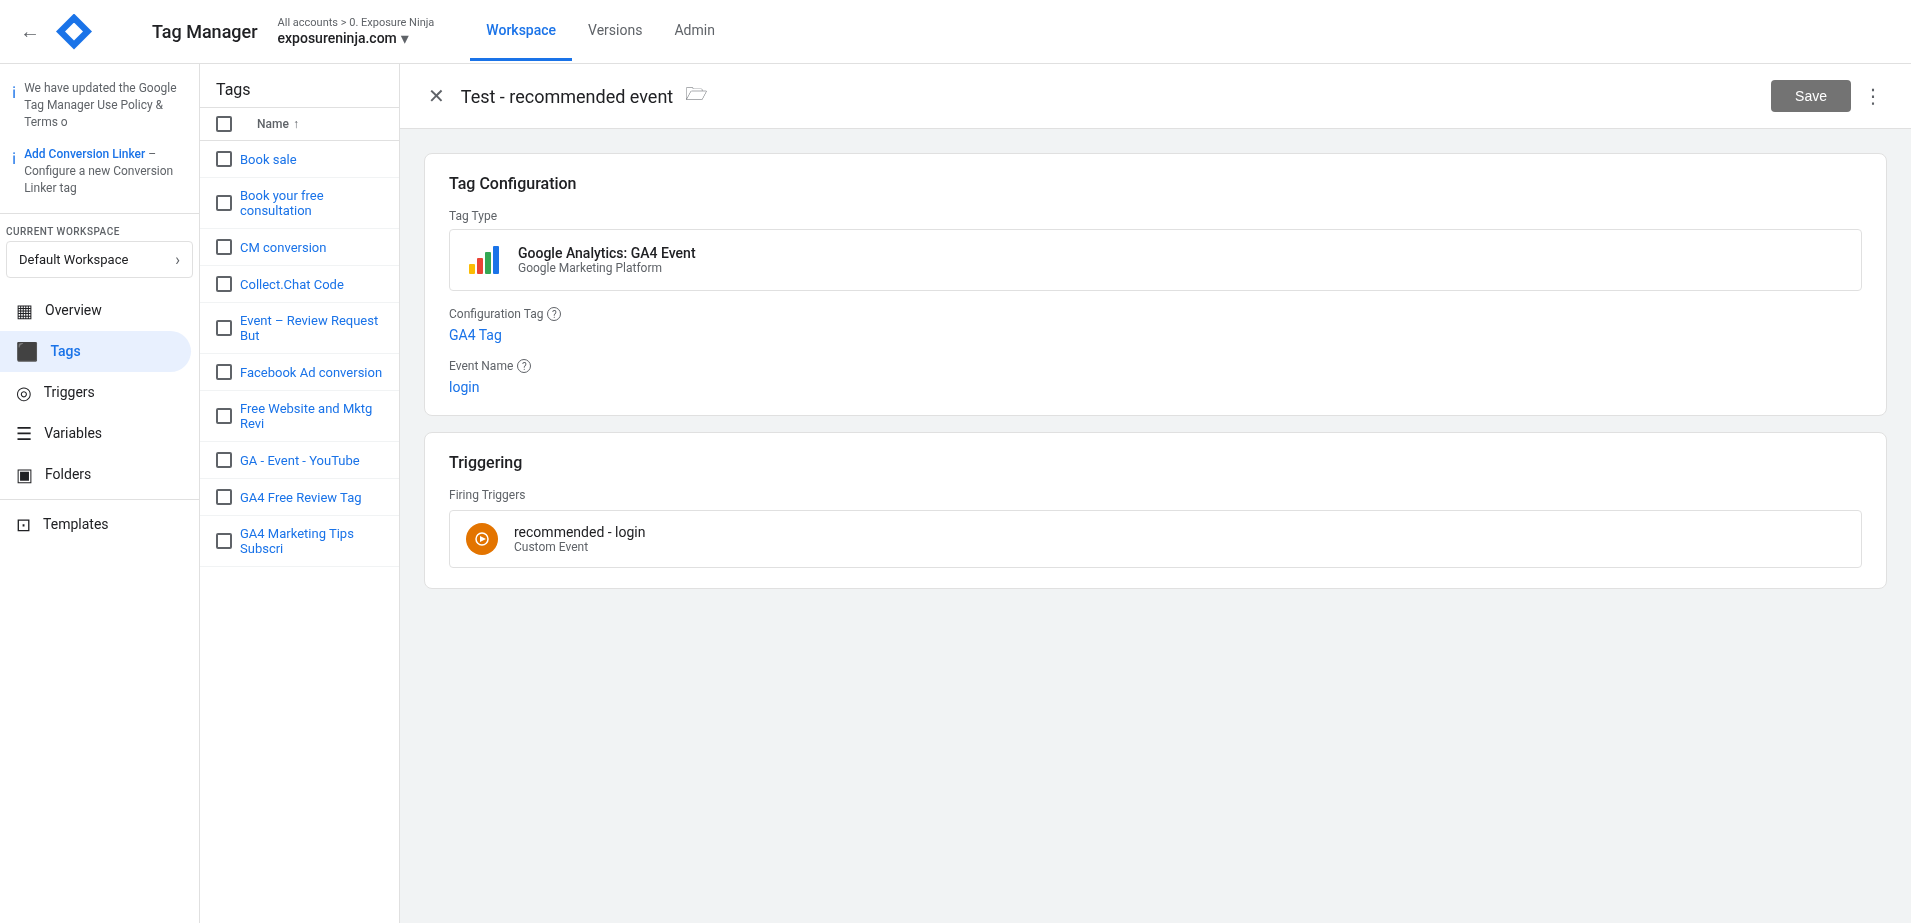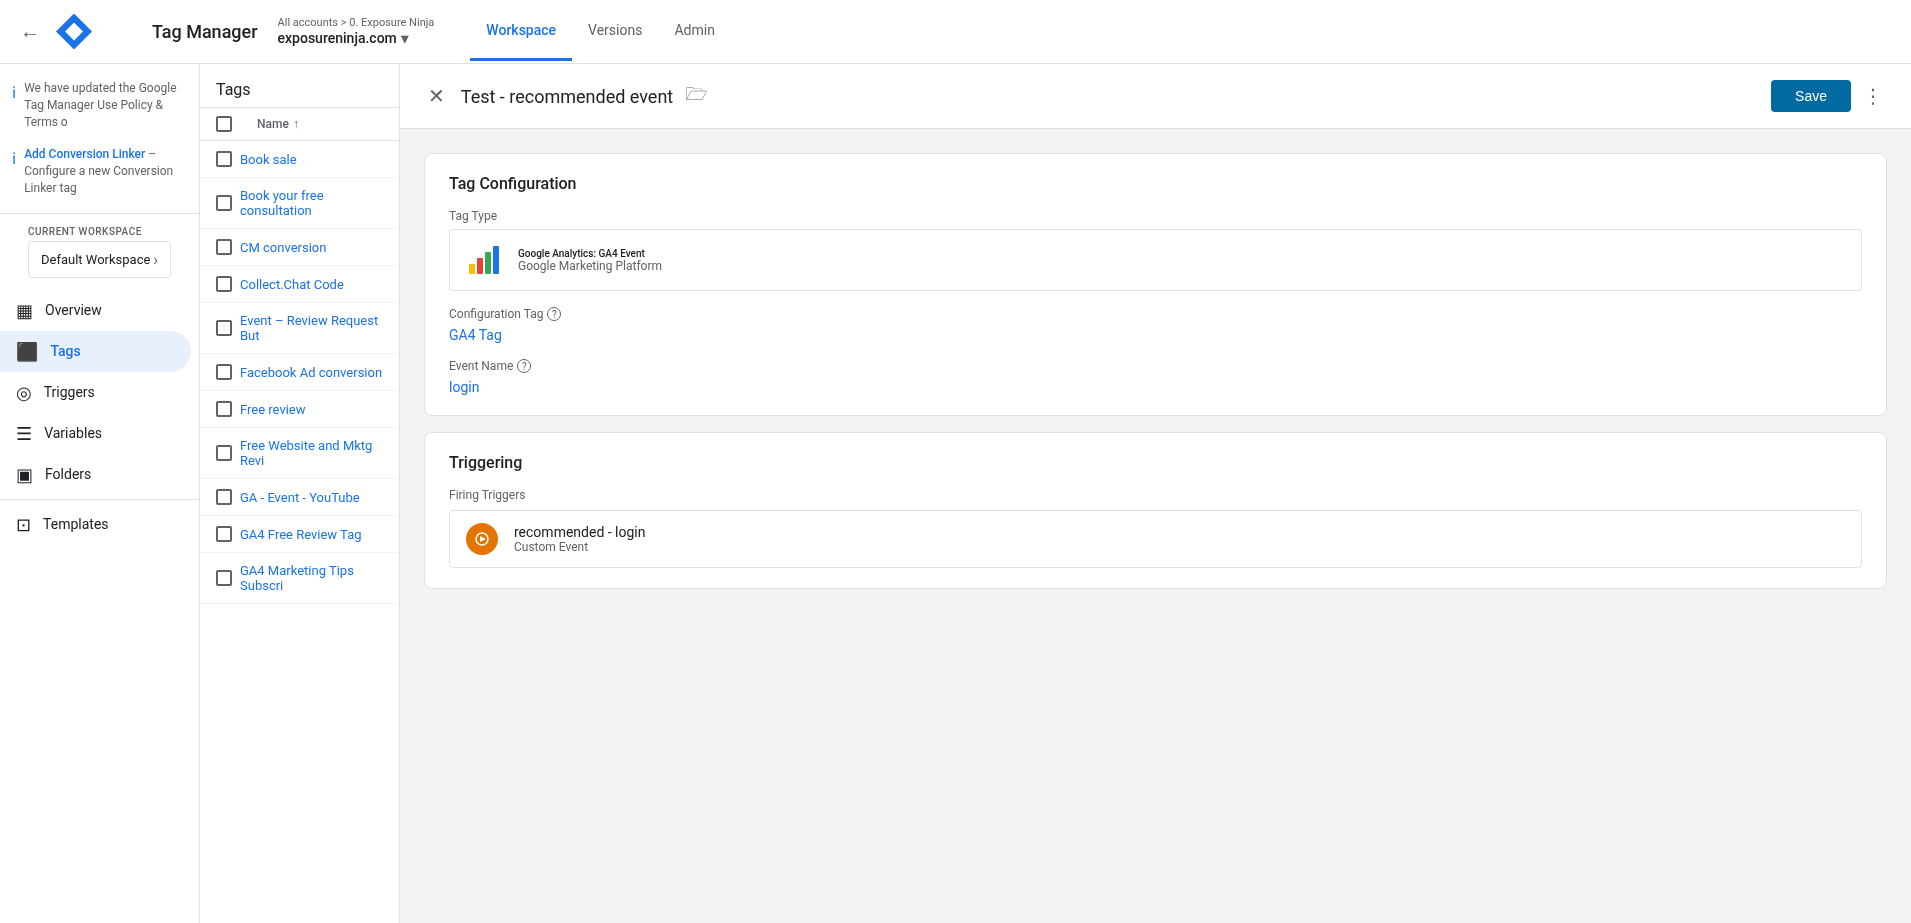--- a/index.html
+++ b/index.html
@@ -27,21 +27,21 @@
     
     .main-layout { display: flex; flex: 1; overflow: hidden; }
 
     
     .sidebar { width: 200px; background: #fff; border-right: 1px solid #e0e0e0; display: flex; flex-direction: column; flex-shrink: 0; overflow-y: auto; }
     .sidebar-notifications { padding: 8px 0; border-bottom: 1px solid #e0e0e0; }
     .notif-item { display: flex; align-items: flex-start; gap: 8px; padding: 8px 12px; font-size: 12px; color: #5f6368; cursor: pointer; }
     .notif-icon { color: #1a73e8; font-size: 16px; flex-shrink: 0; margin-top: 1px; }
     .notif-text { line-height: 1.4; }
     .notif-link { color: #1a73e8; font-weight: 500; }
-    .workspace-section { padding: 12px 28px 4px; }
+    .workspace-section { padding: 12px 6px 4px; }
     .workspace-label { font-size: 10px; color: #5f6368; text-transform: uppercase; letter-spacing: 0.5px; font-weight: 500; margin-bottom: 4px; }
     .workspace-selector { display: flex; align-items: center; justify-content: space-between; padding: 8px 12px; border: 1px solid #e0e0e0; border-radius: 4px; cursor: pointer; font-size: 13px; color: #202124; }
     .workspace-chevron { color: #5f6368; font-size: 16px; }
     .nav-items { padding: 8px 0; }
     .nav-item { display: flex; align-items: center; gap: 12px; padding: 10px 16px; font-size: 14px; color: #202124; cursor: pointer; border-radius: 0 24px 24px 0; margin-right: 8px; }
     .nav-item.active { background: #e8f0fe; color: #1a73e8; font-weight: 500; }
     .nav-item-icon { font-size: 18px; color: inherit; }
     .nav-item.active .nav-item-icon { color: #1a73e8; }
     .sidebar-divider { height: 1px; background: #e0e0e0; margin: 4px 0; }
 
@@ -60,42 +60,42 @@
     .sort-icon { font-size: 12px; }
 
     
     .detail-overlay { flex: 1; background: #f1f3f4; overflow-y: auto; display: flex; flex-direction: column; }
     .detail-header { display: flex; align-items: center; justify-content: space-between; padding: 16px 24px; background: #fff; border-bottom: 1px solid #e0e0e0; flex-shrink: 0; }
     .detail-header-left { display: flex; align-items: center; gap: 12px; }
     .close-btn { background: none; border: none; color: #5f6368; font-size: 20px; cursor: pointer; padding: 4px; }
     .detail-title { font-size: 18px; color: #202124; font-weight: 400; }
     .folder-icon { color: #5f6368; font-size: 18px; cursor: pointer; }
     .detail-header-right { display: flex; align-items: center; gap: 8px; }
-    .save-btn { background: #0369a1; color: #fff; border: none; padding: 8px 24px; border-radius: 4px; font-size: 14px; cursor: pointer; font-weight: 500; }
+    .save-btn { background: #737373; color: #fff; border: none; padding: 8px 24px; border-radius: 4px; font-size: 14px; cursor: pointer; font-weight: 500; }
     .more-btn { background: none; border: none; color: #5f6368; font-size: 20px; cursor: pointer; padding: 4px; }
     .detail-content { padding: 24px; display: flex; flex-direction: column; gap: 16px; flex: 1; }
 
     
     .card { background: #fff; border: 1px solid #e0e0e0; border-radius: 8px; overflow: hidden; }
     .card-title { font-size: 16px; color: #202124; font-weight: 500; padding: 20px 24px 16px; }
     .card-body { padding: 0 24px 20px; }
     .field-label { font-size: 12px; color: #5f6368; margin-bottom: 6px; display: flex; align-items: flex-start; gap: 4px; }
     .help-icon { width: 14px; height: 14px; border: 1px solid #5f6368; border-radius: 50%; font-size: 10px; display: inline-flex; align-items: center; justify-content: center; color: #5f6368; cursor: pointer; }
 
     
     .tag-type-box { border: 1px solid #e0e0e0; border-radius: 4px; padding: 12px 16px; display: flex; align-items: center; gap: 16px; cursor: pointer; }
     .tag-type-icon { width: 36px; height: 36px; display: flex; align-items: center; justify-content: center; }
     .ga4-icon { display: flex; gap: 2px; align-items: flex-end; height: 28px; }
     .bar { width: 6px; border-radius: 1px; }
     .bar1 { height: 10px; background: #fbbc04; }
     .bar2 { height: 16px; background: #ea4335; }
     .bar3 { height: 22px; background: #34a853; }
     .bar4 { height: 28px; background: #1a73e8; }
     .tag-type-info {}
-    .tag-type-name { font-size: 10px; color: #202124; font-weight: 500; }
+    .tag-type-name { font-size: 14px; color: #202124; font-weight: 500; }
     .tag-type-sub { font-size: 12px; color: #5f6368; }
 
     .config-tag-value { color: #1a73e8; font-size: 14px; cursor: pointer; }
     .event-name-value { color: #1a73e8; font-size: 14px; cursor: pointer; }
 
     
     .section-label { font-size: 12px; color: #5f6368; margin-bottom: 8px; }
     .trigger-box { border: 1px solid #e0e0e0; border-radius: 4px; padding: 12px 16px; display: flex; align-items: center; gap: 16px; cursor: pointer; }
     .trigger-icon { width: 32px; height: 32px; background: #e37400; border-radius: 50%; display: flex; align-items: center; justify-content: center; color: #fff; font-size: 14px; flex-shrink: 0; }
     .trigger-info {}
@@ -216,24 +216,20 @@
           <div class="tag-checkbox"></div>
           <span class="tag-name">Collect.Chat Code</span>
         </div>
         <div class="tag-row">
           <div class="tag-checkbox"></div>
           <span class="tag-name">Event – Review Request But</span>
         </div>
         <div class="tag-row">
           <div class="tag-checkbox"></div>
           <span class="tag-name">Facebook Ad conversion</span>
-        </div>
-        <div class="tag-row">
-          <div class="tag-checkbox"></div>
-          <span class="tag-name">Free review</span>
         </div>
         <div class="tag-row">
           <div class="tag-checkbox"></div>
           <span class="tag-name">Free Website and Mktg Revi</span>
         </div>
         <div class="tag-row">
           <div class="tag-checkbox"></div>
           <span class="tag-name">GA - Event - YouTube</span>
         </div>
         <div class="tag-row">

